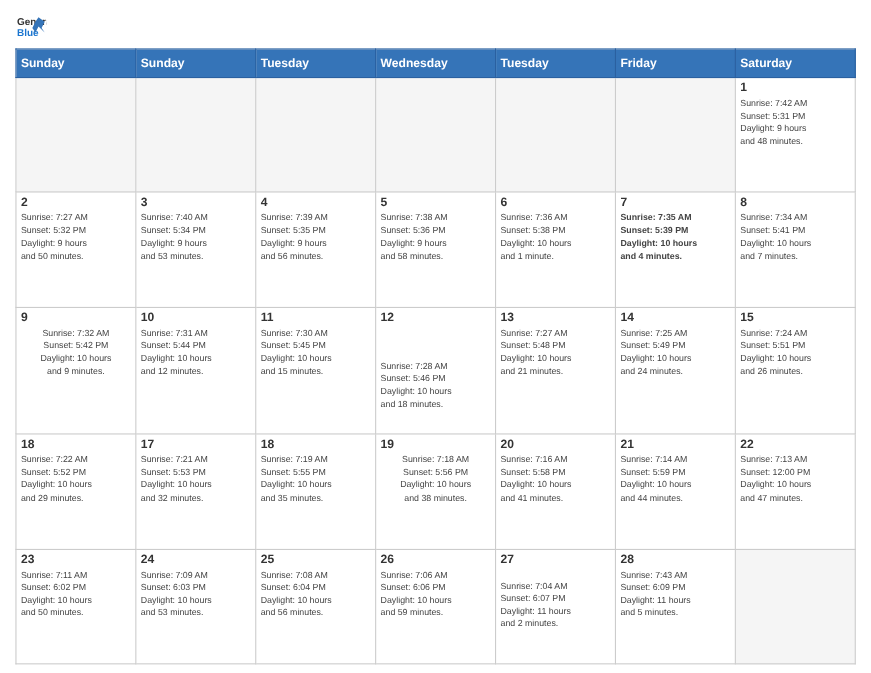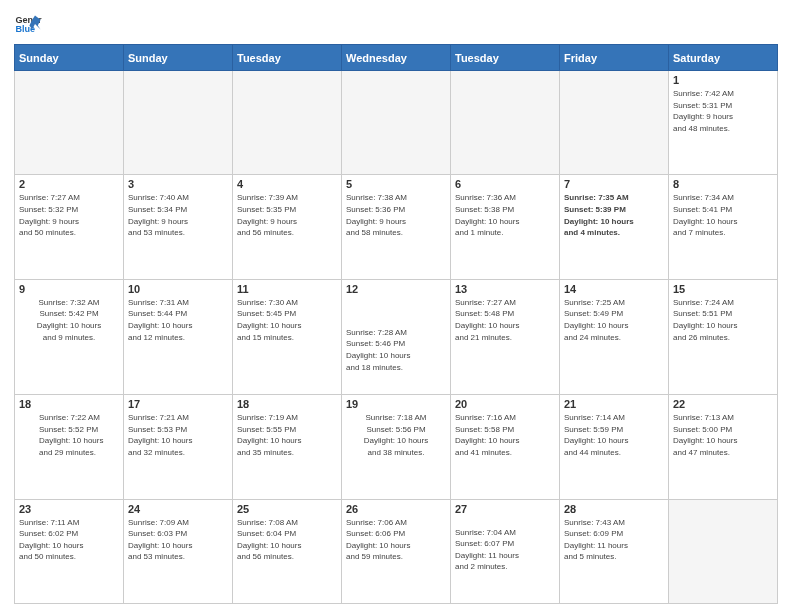--- a/index.html
+++ b/index.html
@@ -231,21 +231,21 @@
             <div class="day-number">15</div>
             <div class="day-info" style="white-space: pre-line;">Sunrise: 7:24 AM
 Sunset: 5:51 PM
 Daylight: 10 hours
 and 26 minutes.</div>
           </td>
         </tr>
         <tr>
           <td>
             <div class="day-number">18</div>
-            <div class="day-info" style="white-space: pre-line; margin-left: 20px;">Sunrise: 7:22 AM
+            <div class="day-info" style="white-space: pre-line;">Sunrise: 7:22 AM
 Sunset: 5:52 PM
 Daylight: 10 hours
 and 29 minutes.</div>
           </td>
           <td>
             <div class="day-number">17</div>
             <div class="day-info" style="white-space: pre-line;">Sunrise: 7:21 AM
 Sunset: 5:53 PM
 Daylight: 10 hours
 and 32 minutes.</div>
@@ -274,21 +274,21 @@
           <td>
             <div class="day-number">21</div>
             <div class="day-info" style="white-space: pre-line;">Sunrise: 7:14 AM
 Sunset: 5:59 PM
 Daylight: 10 hours
 and 44 minutes.</div>
           </td>
           <td>
             <div class="day-number">22</div>
             <div class="day-info" style="white-space: pre-line;">Sunrise: 7:13 AM
-Sunset: 5:00 PM
+Sunset: 12:00 PM
 Daylight: 10 hours
 and 47 minutes.</div>
           </td>
         </tr>
         <tr>
           <td>
             <div class="day-number">23</div>
             <div class="day-info" style="white-space: pre-line;">Sunrise: 7:11 AM
 Sunset: 6:02 PM
 Daylight: 10 hours

